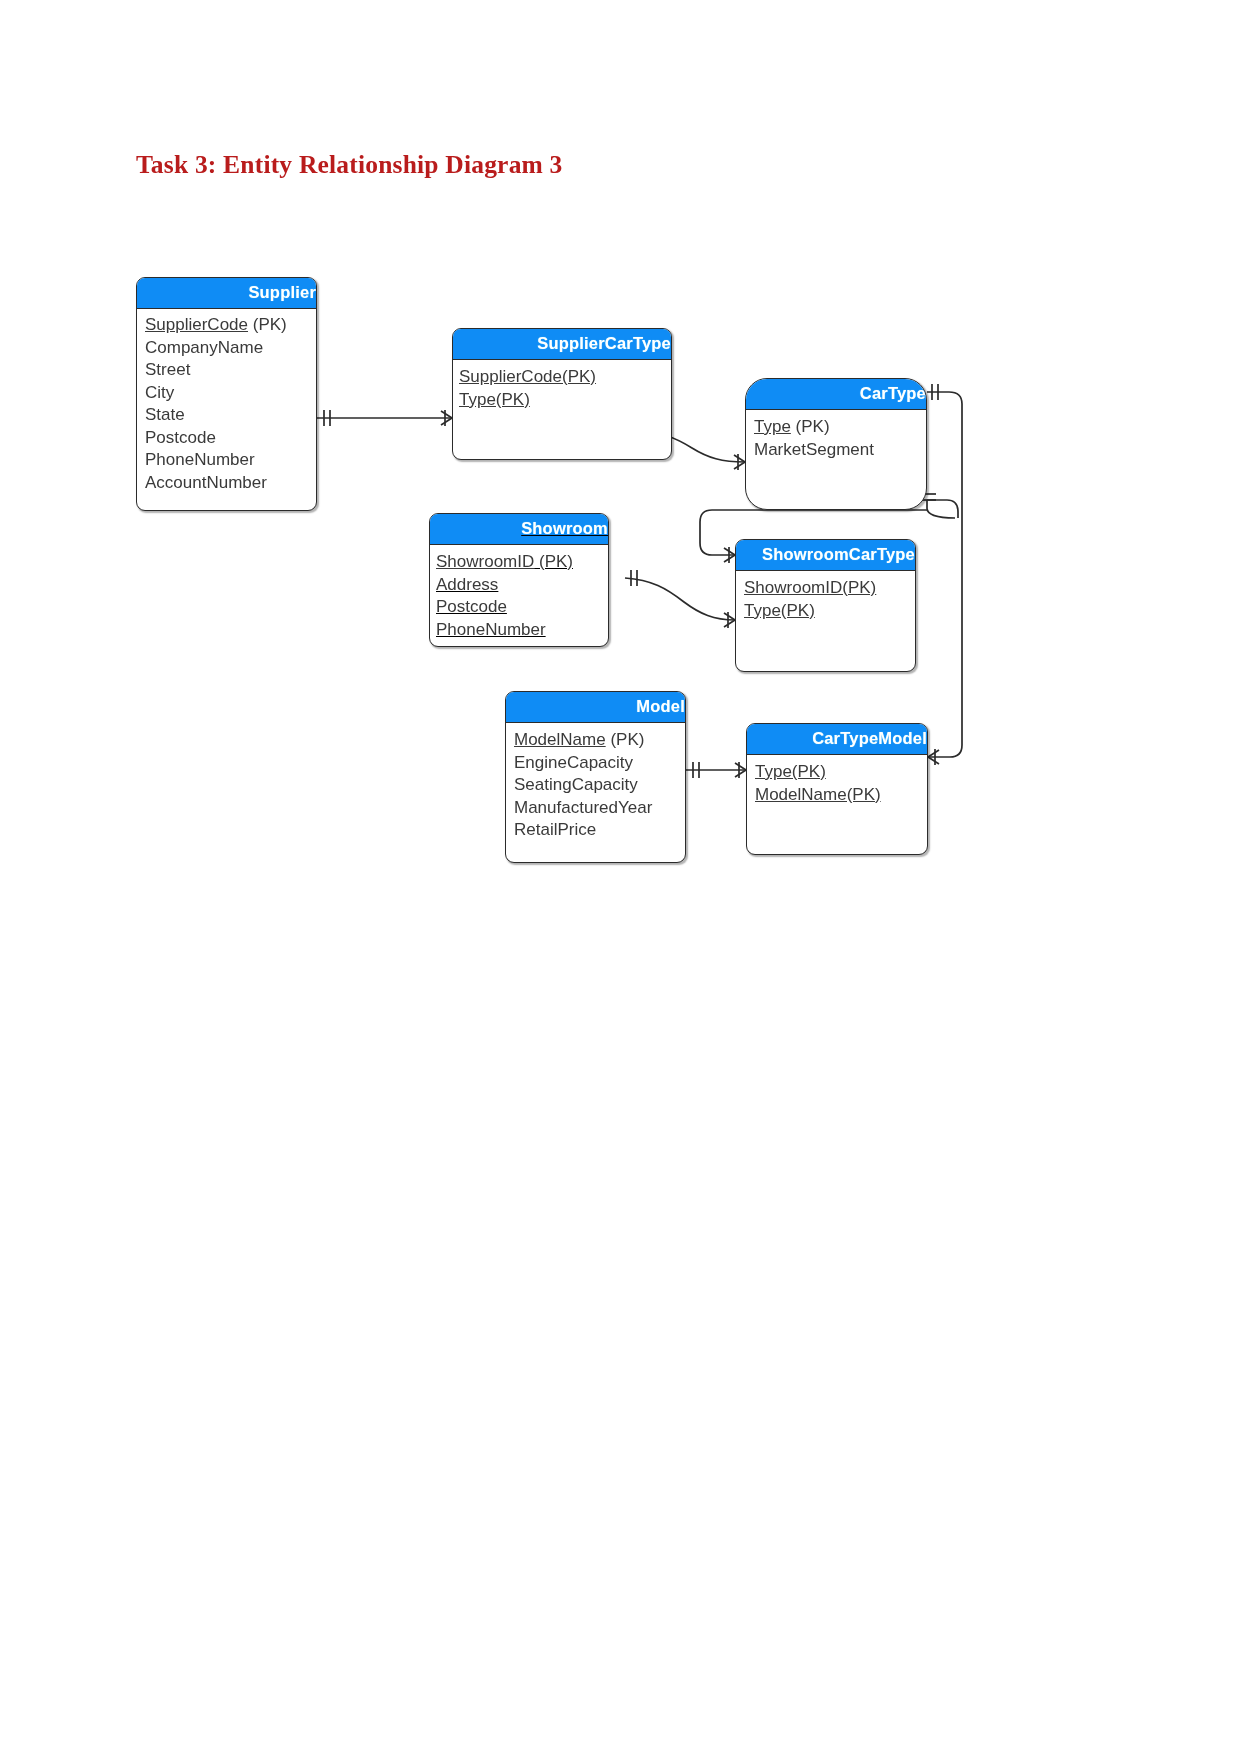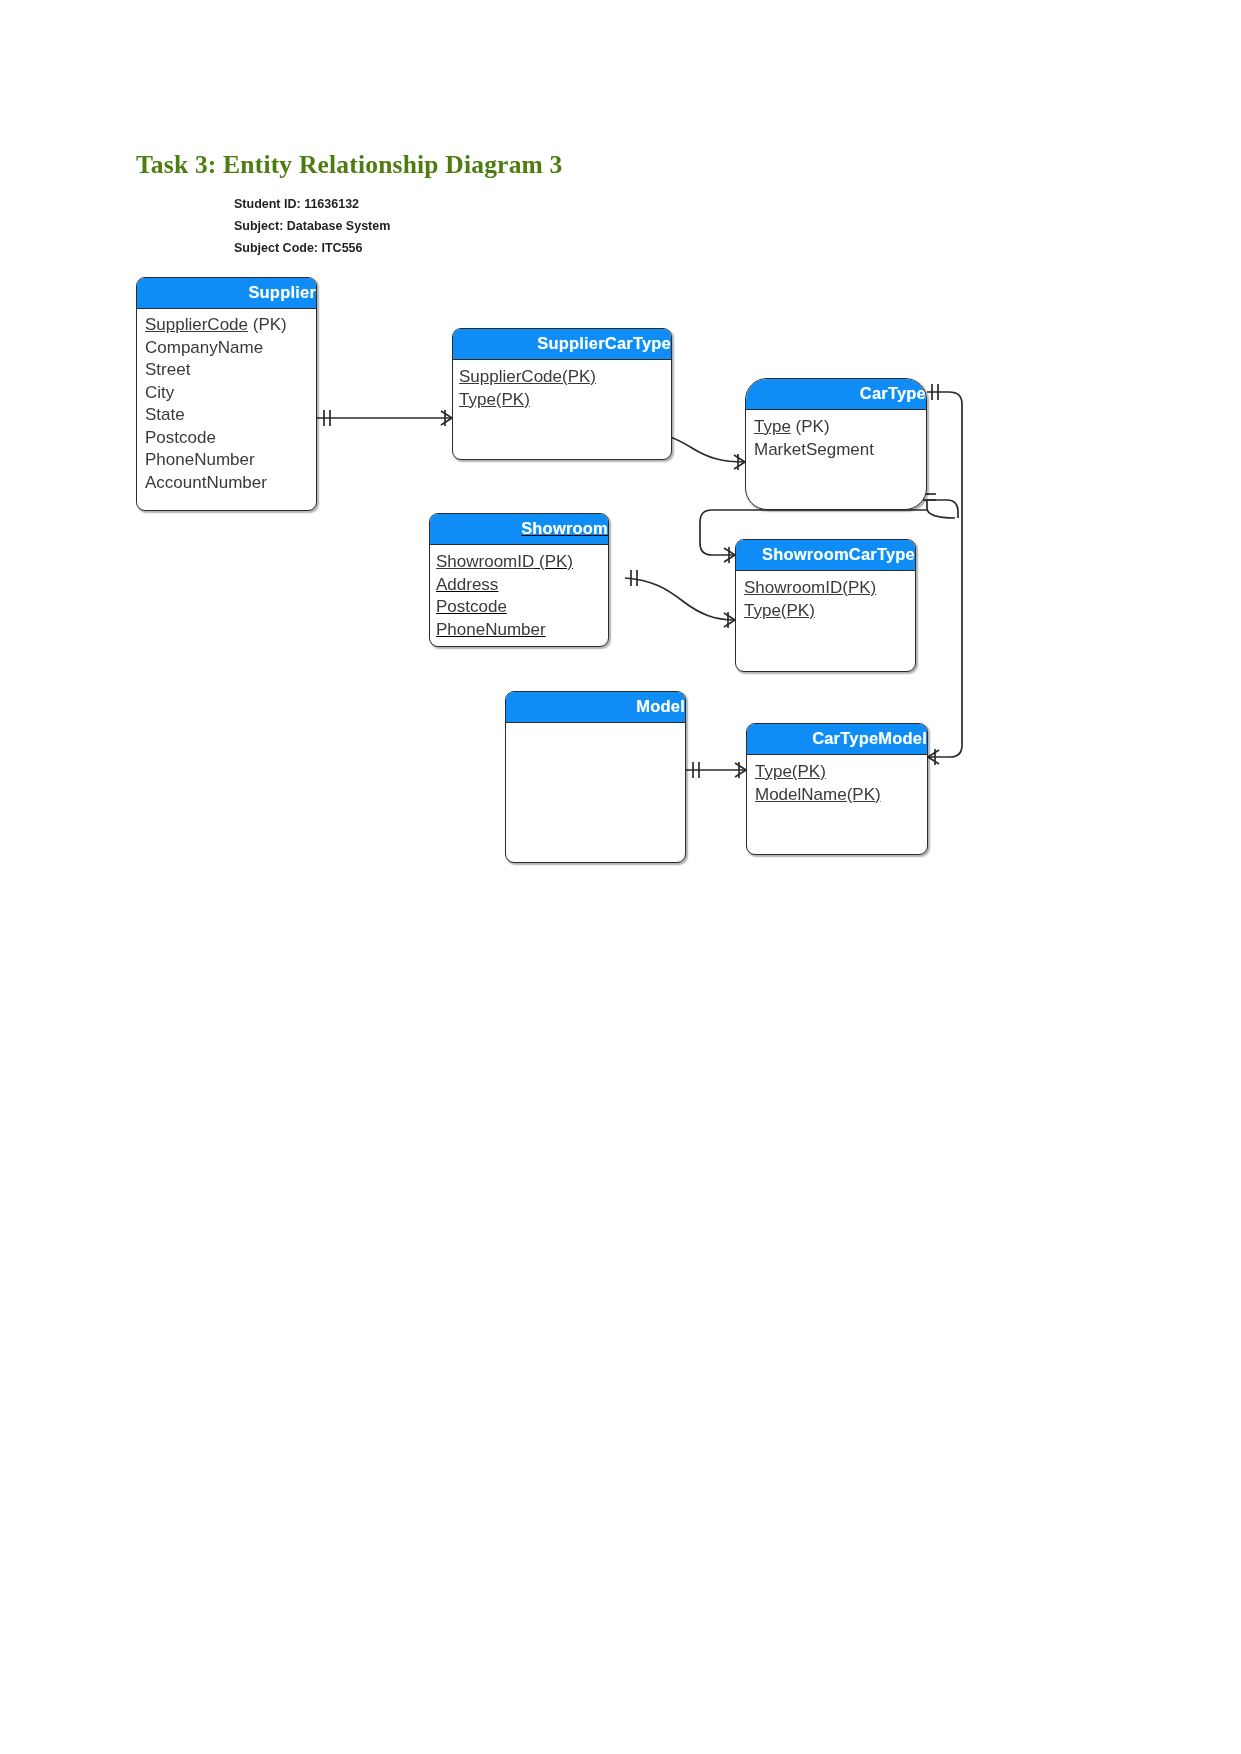--- a/index.html
+++ b/index.html
@@ -25,21 +25,21 @@
 
   
   #doc-title {
     position: absolute;
     left: 136px;
     top: 133px;
     font-family: "Liberation Serif", serif;
     font-weight: bold;
     font-size: 25.5px;
     letter-spacing: 0.2px;
-    color: #4d7c0f;
+    color: #b91c1c;
     white-space: nowrap;
   }
 
   
   #info-block {
     position: absolute;
     left: 234px;
     top: 193px;
     font-family: "Liberation Sans", sans-serif;
     font-size: 12.5px;
@@ -112,25 +112,20 @@
   #ent-model .entity-body           { padding-left: 8px; }
   #ent-cartypemodel .entity-body    { padding-left: 8px; }
 </style>
 </head>
 <body>
 
 <div id="page">
 
   <h1 id="doc-title">Task 3: Entity Relationship Diagram 3</h1>
 
-  <div id="info-block">
-    <div>Student ID: 11636132</div>
-    <div>Subject: Database System</div>
-    <div>Subject Code: ITC556</div>
-  </div>
 
   <svg id="erd" viewBox="0 0 1241 1754" xmlns="http://www.w3.org/2000/svg">
     <defs>
       <style>
         .ln { fill:none; stroke:#2b2b2b; stroke-width:1.7; }
         .tick { stroke:#2b2b2b; stroke-width:1.7; }
       </style>
     </defs>
 
     <g>
@@ -235,20 +230,27 @@
   <div class="entity" id="ent-showroomcartype">
     <div class="entity-header">ShowroomCarType</div>
     <div class="entity-body">
       <div class="attr"><span class="pk">ShowroomID(PK)</span></div>
       <div class="attr"><span class="pk">Type(PK)</span></div>
     </div>
   </div>
 
   <div class="entity" id="ent-model">
     <div class="entity-header">Model</div>
+    <div class="entity-body">
+      <div class="attr"><span class="pk">ModelName</span><span> (PK)</span></div>
+      <div class="attr"><span>EngineCapacity</span></div>
+      <div class="attr"><span>SeatingCapacity</span></div>
+      <div class="attr"><span>ManufacturedYear</span></div>
+      <div class="attr"><span>RetailPrice</span></div>
+    </div>
   </div>
 
   <div class="entity" id="ent-cartypemodel">
     <div class="entity-header">CarTypeModel</div>
     <div class="entity-body">
       <div class="attr"><span class="pk">Type(PK)</span></div>
       <div class="attr"><span class="pk">ModelName(PK)</span></div>
     </div>
   </div>
 

